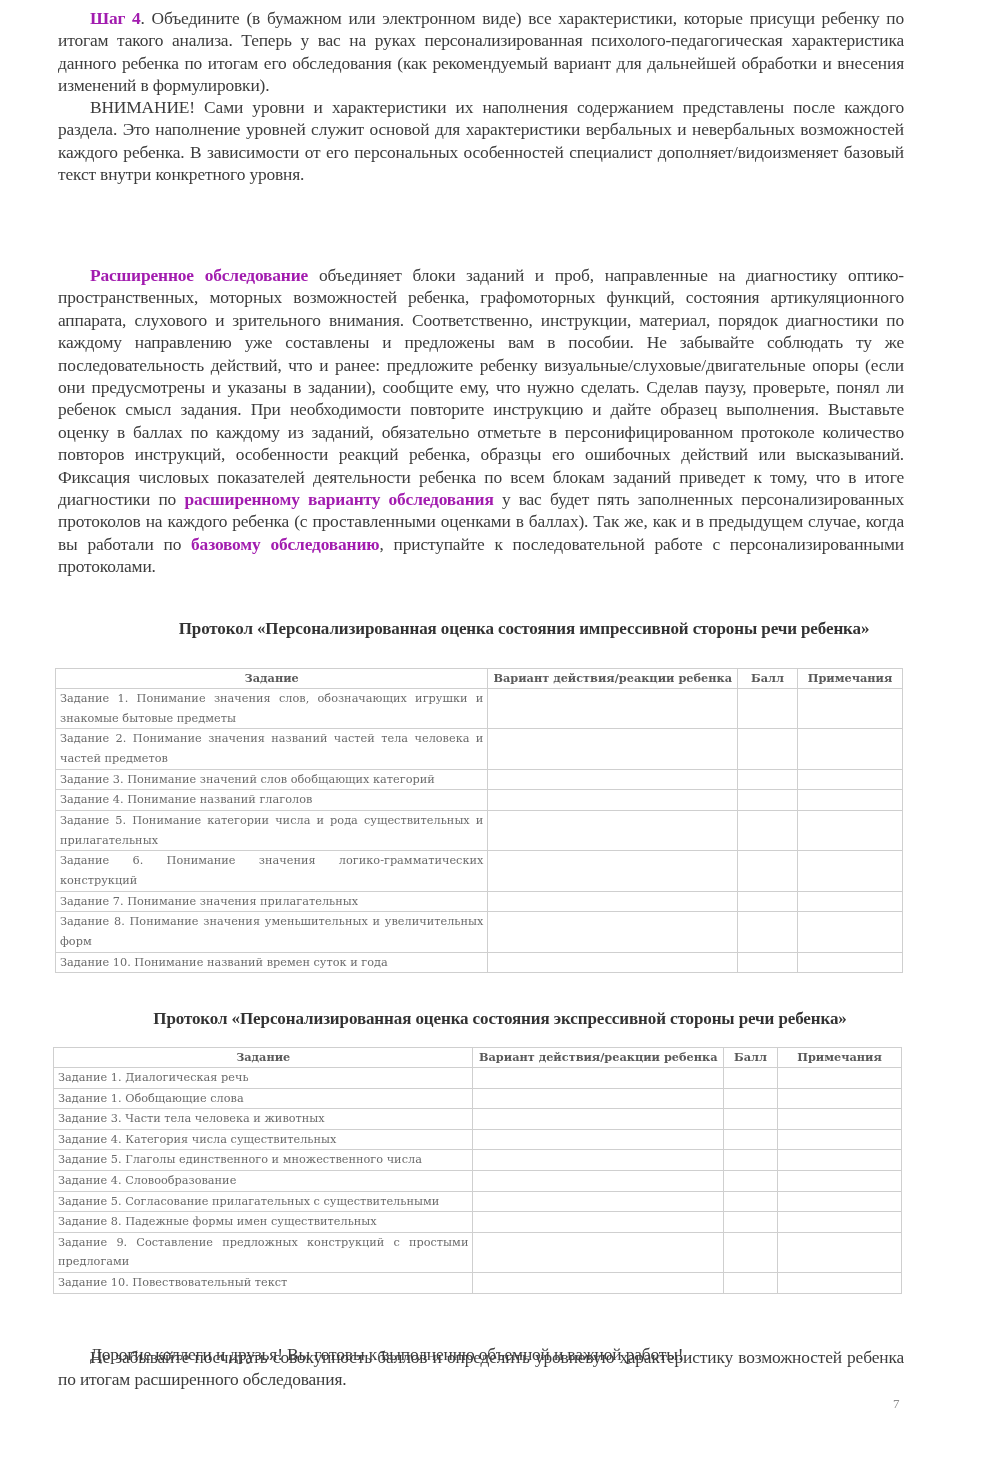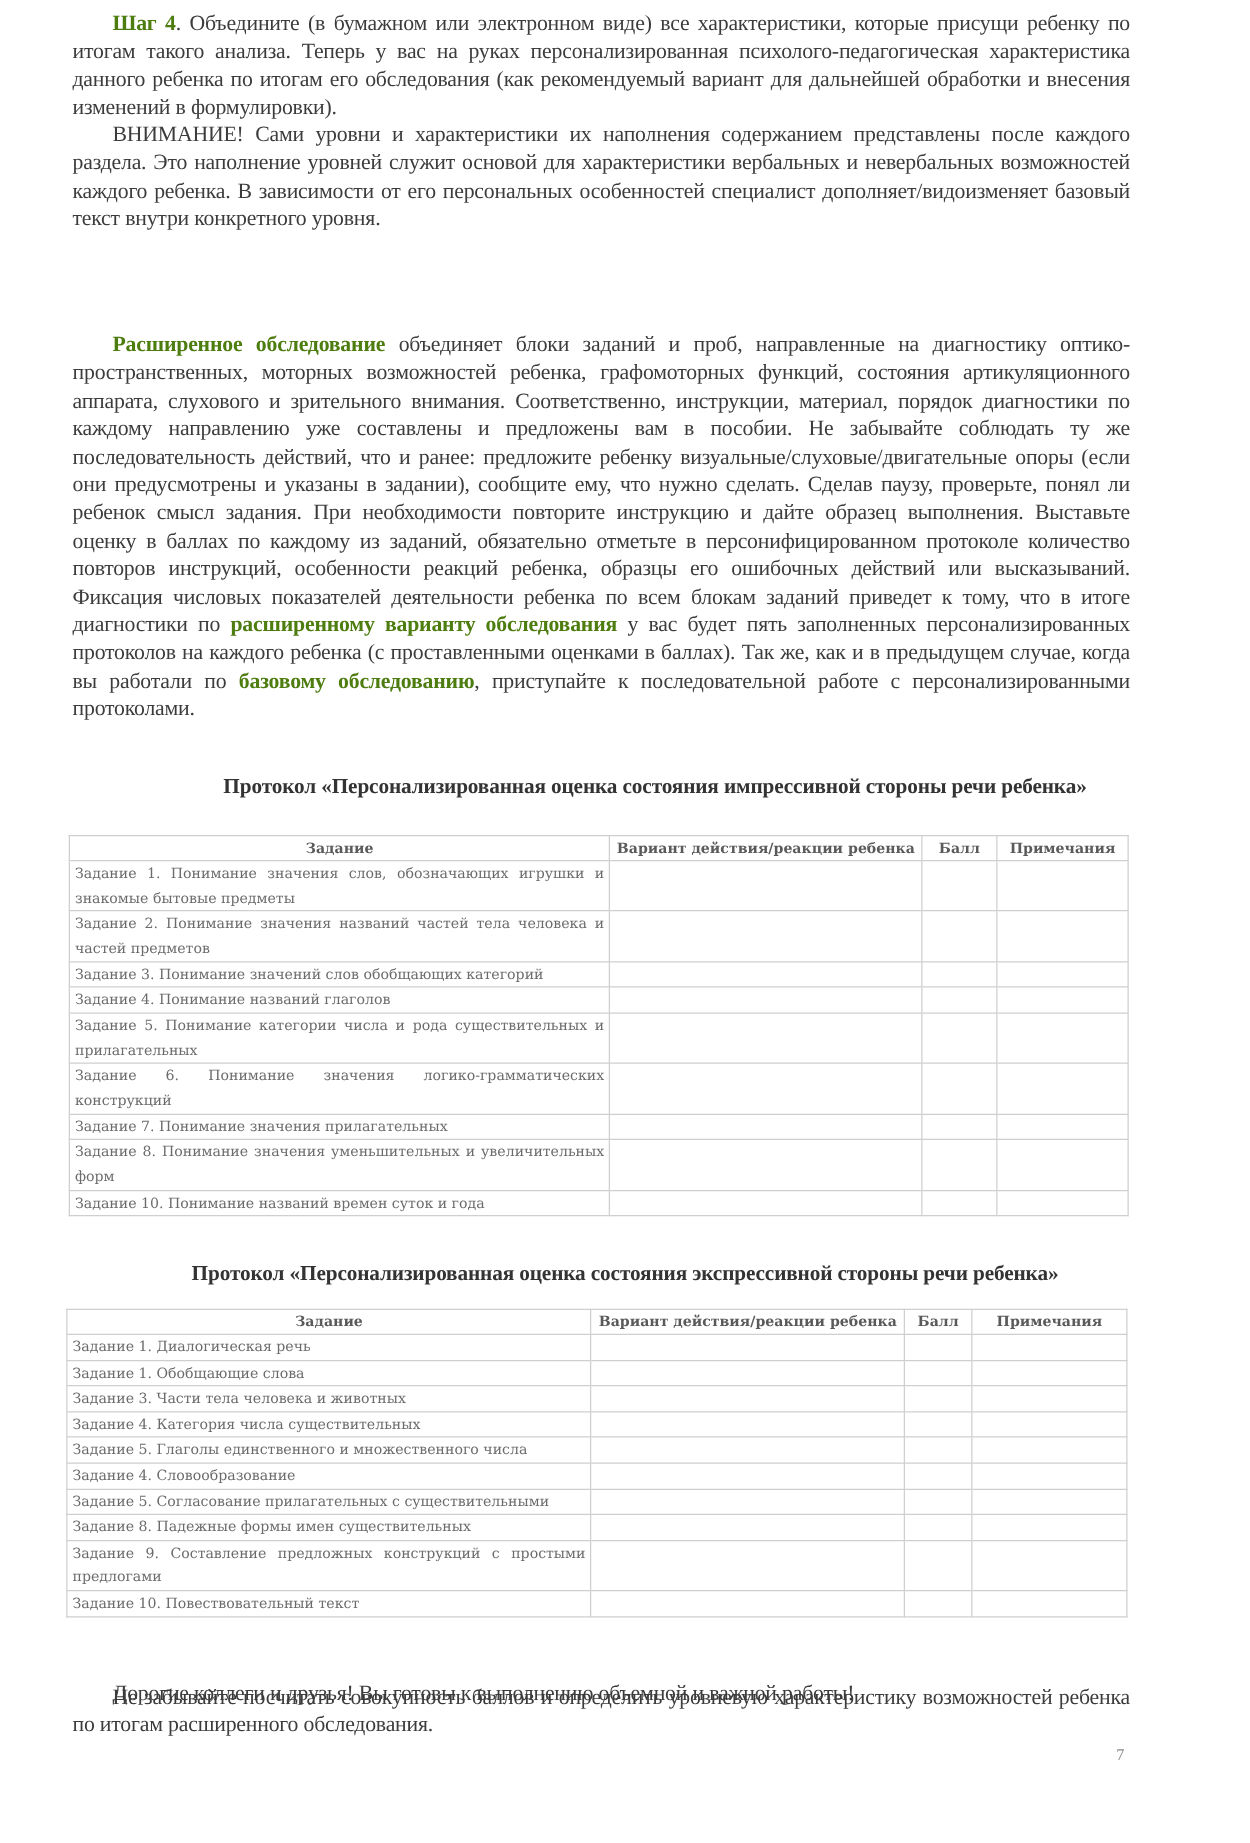--- a/index.html
+++ b/index.html
@@ -9,21 +9,21 @@
       color: #3a3a3a;
     }
     .page { position: absolute; left: 0; top: 0; width: 1000px; height: 1474px; }
     .para {
       position: absolute; left: 58px; width: 846px;
       font-size: 17.4px; line-height: 22.4px;
       text-align: justify; color: #3c3c3c;
       letter-spacing: -0.15px;
     }
     .para .indent { display: inline-block; width: 32px; }
-    .para b { color: #4d7c0f; }
+    .para b { color: #a21caf; }
     .proto-title {
       position: absolute; left: 0; width: 1000px; text-align: center;
       font-weight: bold; font-size: 17px; color: #333;
       letter-spacing: -0.1px;
     }
     table.proto {
       position: absolute; border-collapse: collapse;
       font-family: "DejaVu Serif", "Liberation Serif", serif;
       font-size: 11.3px; color: #6b6b6b; padding-left: 19px;
     }

